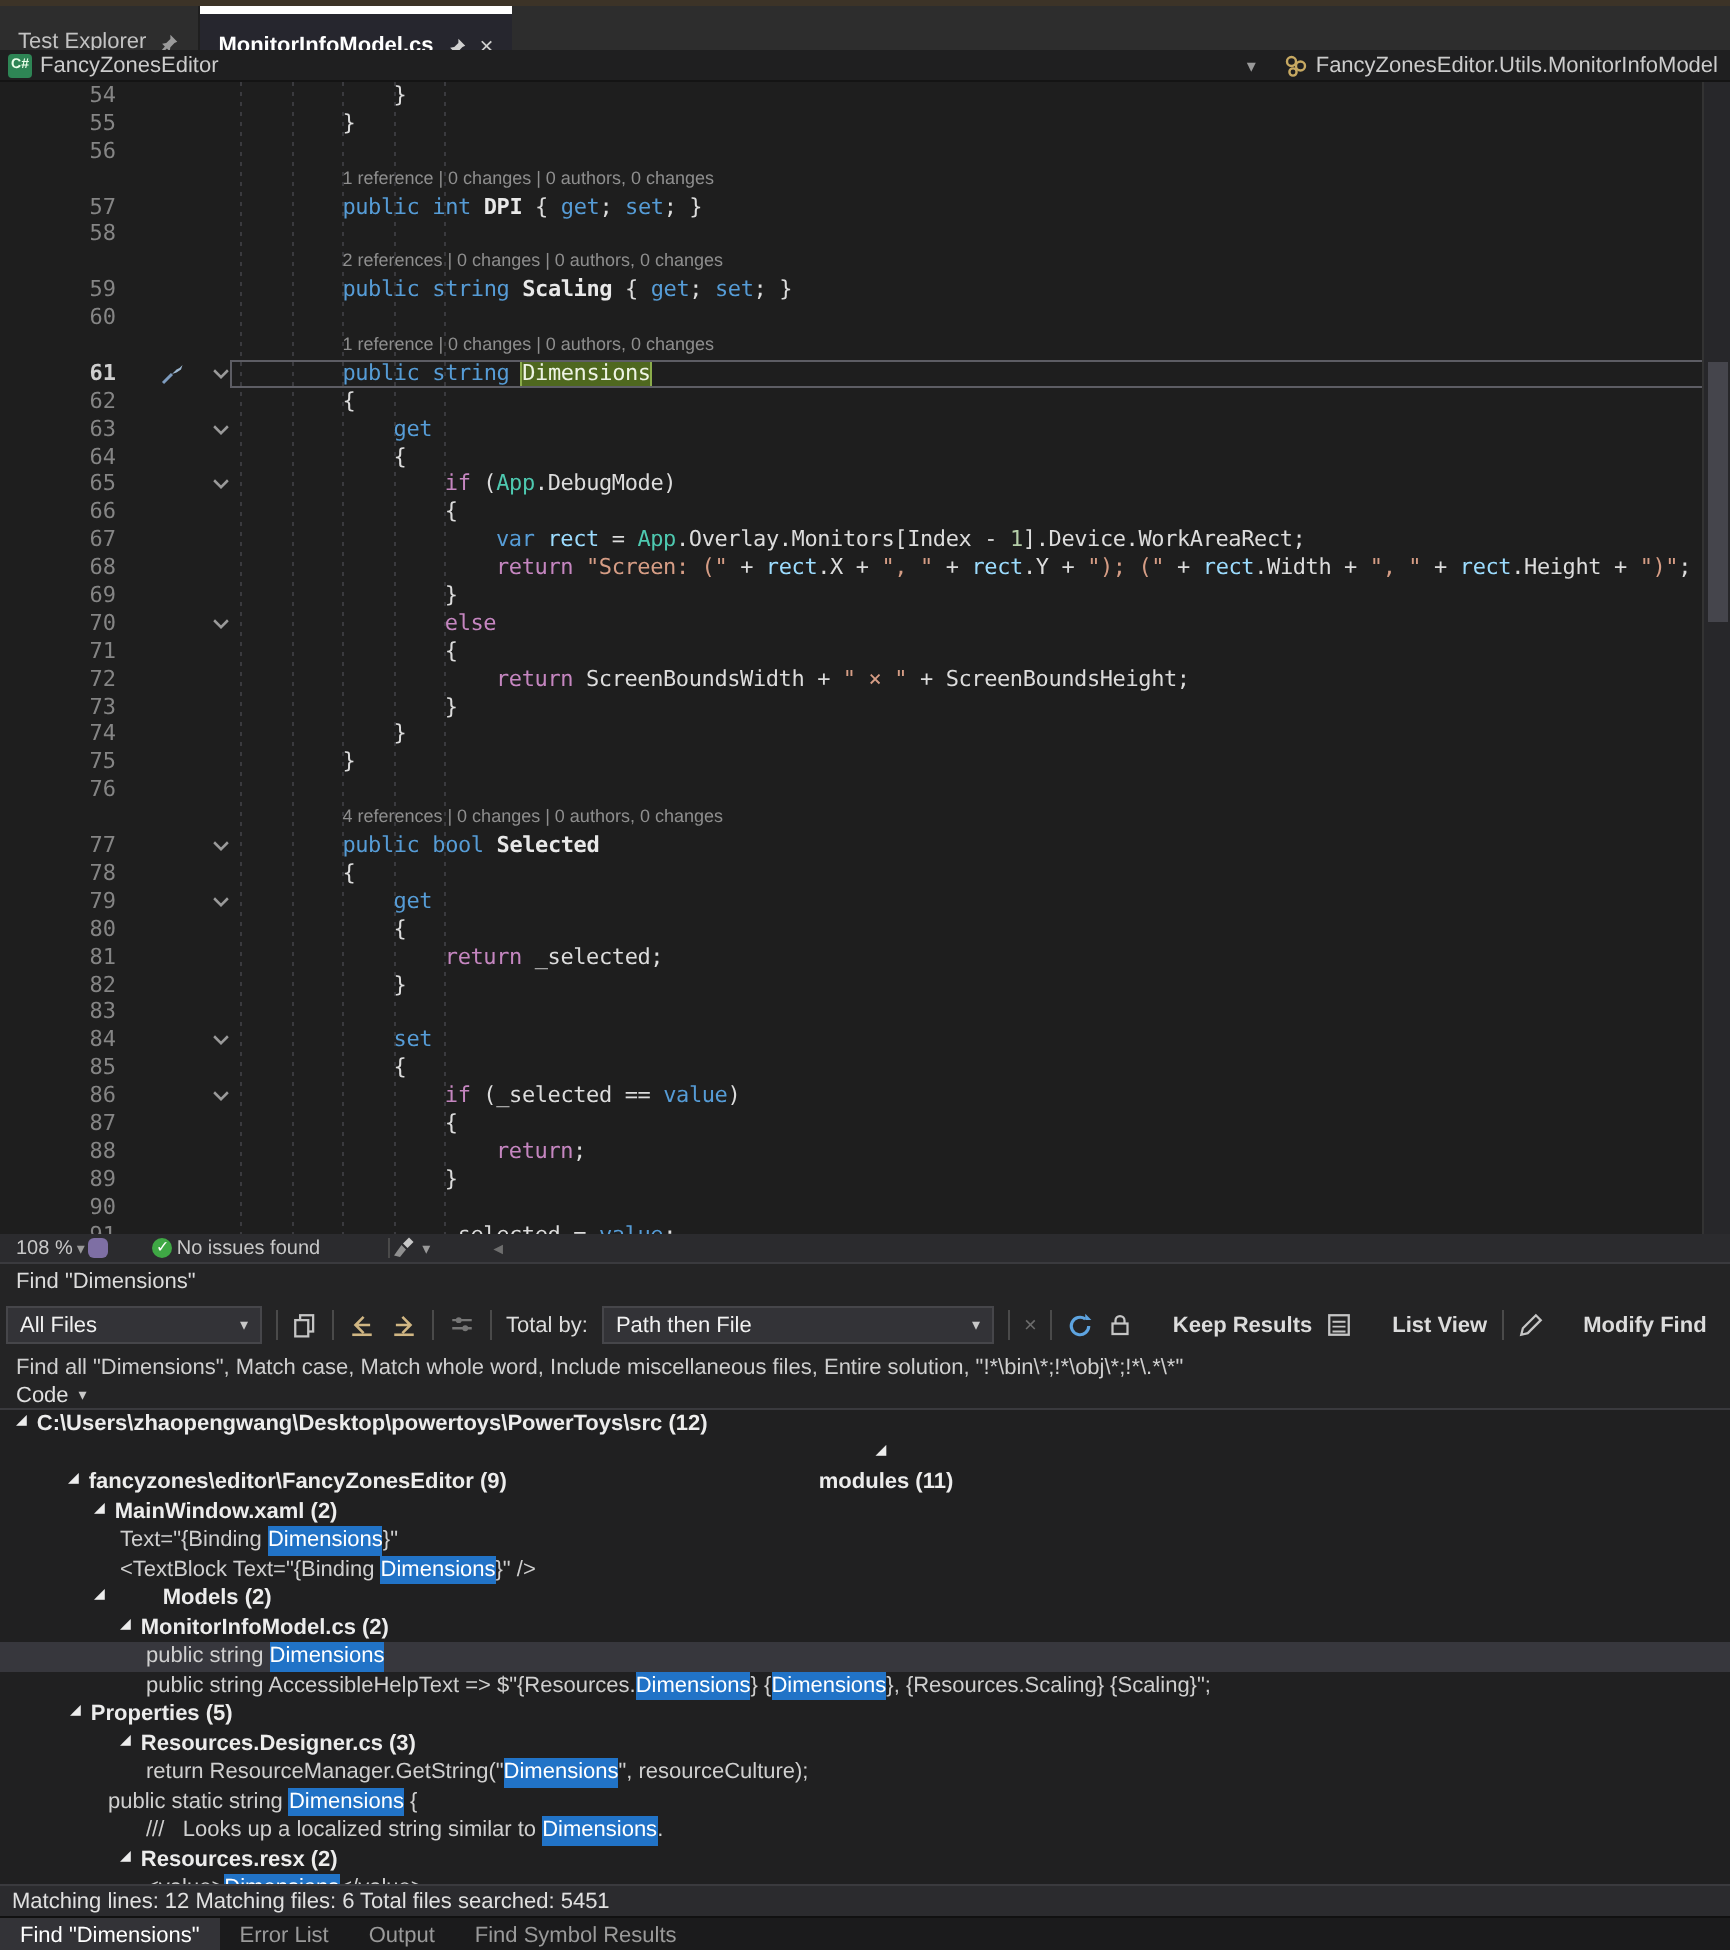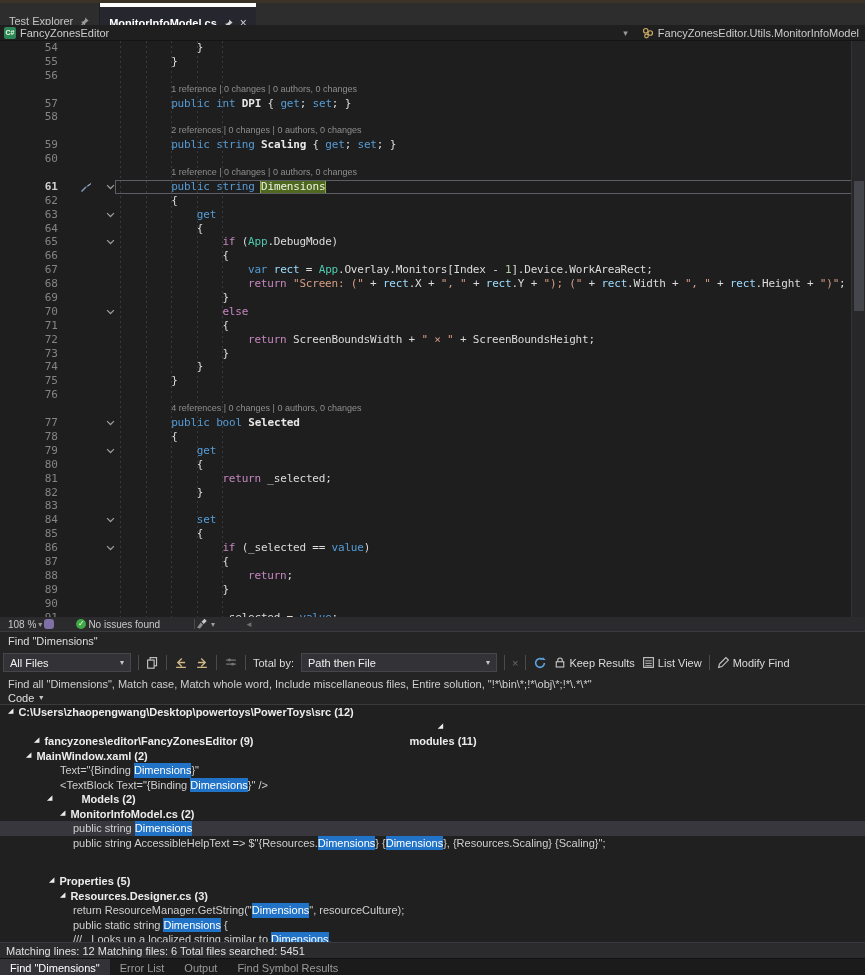--- a/index.html
+++ b/index.html
@@ -56,21 +56,21 @@
   .hscroll-arrow{color:#6e6e6e;font-size:8px;margin-left:28px;}
   .healthdot{width:10px;height:10px;border-radius:3px;background:#8d7bb9;opacity:.85;}
   
   .findpanel{position:absolute;left:0;top:631px;width:865px;height:344px;background:#242425;
              border-top:1px solid #3a3a3e;font-size:11px;}
   .fp-title{height:17px;display:flex;align-items:center;padding-left:8px;color:#dcdcdc;}
   .fp-toolbar{height:27px;display:flex;align-items:center;gap:7px;padding-left:3px;color:#dcdcdc;}
   .combo{height:19px;background:#333337;border:1px solid #46464a;display:flex;align-items:center;
          justify-content:space-between;padding:0 6px;color:#f1f1f1;}
   .combo .ccaret{font-size:8px;color:#c8c8c8;margin-left:8px;}
-  .tbtn{display:flex;align-items:center;gap:3px;color:#dcdcdc;}
+  .tbtn{display:flex;align-items:center;gap:20px;color:#dcdcdc;font-weight:bold;}
   .tsep{width:1px;height:15px;background:#4a4a4a;}
   .fp-desc{height:15px;padding-left:8px;color:#cfcfcf;display:flex;align-items:center;white-space:pre;}
   .fp-code{height:14px;padding-left:8px;color:#e0e0e0;display:flex;align-items:center;gap:5px;
            border-bottom:1px solid #3a3a3e;}
   .fp-code .ccaret{font-size:8px;color:#c8c8c8;}
   .tree{position:absolute;left:0;top:73px;width:865px;height:237px;overflow:hidden;background:#202021;}
   .trow{height:14.5px;line-height:14.5px;white-space:pre;color:#cfcfcf;display:flex;align-items:center;}
   .trow.sel{background:#37373d;}
   .exp{color:#ededed;font-size:7px;margin-right:5px;display:inline-block;transform:translateY(-1px);}
   .tlabel{color:#ececec;font-weight:bold;}
@@ -283,31 +283,31 @@
 
     <div class="fp-code">
       <span>Code</span>
       <span class="ccaret">▾</span>
     </div>
 
     <div class="tree">
         <div class="trow" style="padding-left: 8px;"><span class="exp">◢</span><span class="tlabel">C:\Users\zhaopengwang\Desktop\powertoys\PowerToys\src (12)</span></div>
         <div class="trow" style="padding-left: 21px; flex-direction: column;"><span class="exp">◢</span><span class="tlabel">modules (11)</span></div>
         <div class="trow" style="padding-left: 34px;"><span class="exp">◢</span><span class="tlabel">fancyzones\editor\FancyZonesEditor (9)</span></div>
-        <div class="trow" style="padding-left: 26px; text-align: right;"><span class="exp">◢</span><span class="tlabel">MainWindow.xaml (2)</span></div>
+        <div class="trow" style="padding-left: 47px; text-align: right;"><span class="exp">◢</span><span class="tlabel">MainWindow.xaml (2)</span></div>
         <div class="trow" style="padding-left: 60px;"><span>Text="{Binding </span><span class="match">Dimensions</span><span>}"</span></div>
         <div class="trow" style="padding-left: 60px;"><span>&lt;TextBlock Text="{Binding </span><span class="match">Dimensions</span><span>}" /&gt;</span></div>
         <div class="trow" style="padding-left: 47px; gap: 24px;"><span class="exp">◢</span><span class="tlabel">Models (2)</span></div>
         <div class="trow" style="padding-left: 60px;"><span class="exp">◢</span><span class="tlabel">MonitorInfoModel.cs (2)</span></div>
         <div class="trow sel" style="padding-left: 73px;"><span>public string </span><span class="match">Dimensions</span></div>
         <div class="trow" style="padding-left: 73px;"><span>public string AccessibleHelpText =&gt; $"{Resources.</span><span class="match">Dimensions</span><span>} {</span><span class="match">Dimensions</span><span>}, {Resources.Scaling} {Scaling}";</span></div>
-        <div class="trow" style="padding-left: 49px; margin-top: 24px;"><span class="exp">◢</span><span class="tlabel">Properties (5)</span></div>
+        <div class="trow" style="padding-left: 35px;"><span class="exp">◢</span><span class="tlabel">Properties (5)</span></div>
         <div class="trow" style="padding-left: 60px;"><span class="exp">◢</span><span class="tlabel">Resources.Designer.cs (3)</span></div>
         <div class="trow" style="padding-left: 73px;"><span>return ResourceManager.GetString("</span><span class="match">Dimensions</span><span>", resourceCulture);</span></div>
-        <div class="trow" style="padding-left: 73px;"><span>public static string </span><span class="match">Dimensions</span><span> {</span></div>
+        <div class="trow" style="padding-left: 54px;"><span>public static string </span><span class="match">Dimensions</span><span> {</span></div>
         <div class="trow" style="padding-left: 73px;"><span>///   Looks up a localized string similar to </span><span class="match">Dimensions</span><span>.</span></div>
         <div class="trow" style="padding-left: 60px;"><span class="exp">◢</span><span class="tlabel">Resources.resx (2)</span></div>
         <div class="trow" style="padding-left: 73px;"><span>&lt;value&gt;</span><span class="match">Dimensions</span><span>&lt;/value&gt;</span></div>
       </div>
 
     <div class="fp-summary">Matching lines: 12 Matching files: 6 Total files searched: 5451</div>
 
     <div class="fp-tabs">
         <div class="fptab active">Find "Dimensions"</div>
         <div class="fptab">Error List</div>

